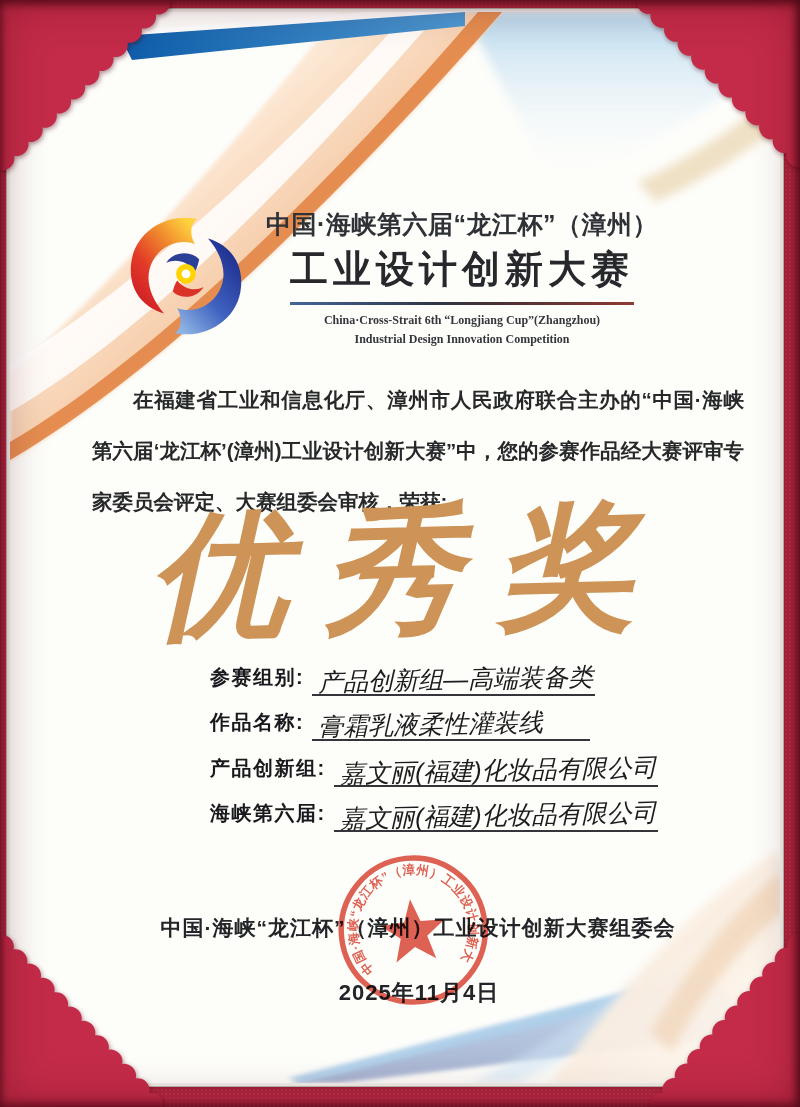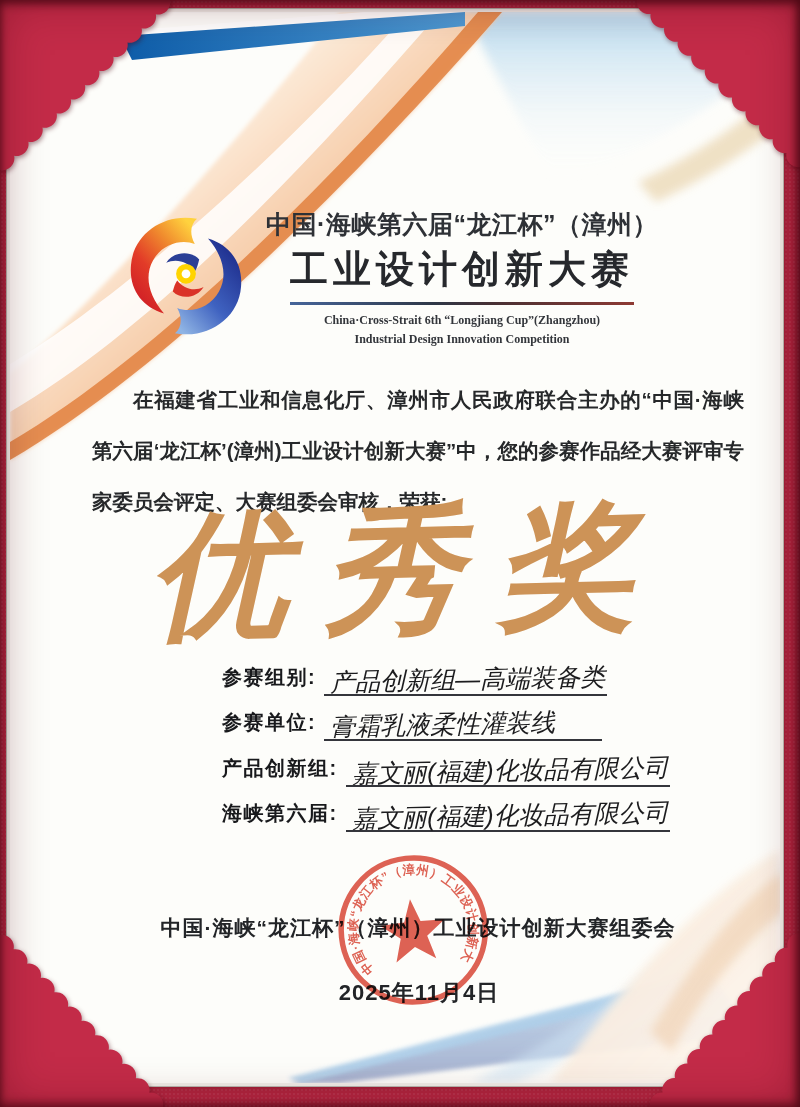--- a/index.html
+++ b/index.html
@@ -41,21 +41,21 @@
   }
 
   .award{
     position:absolute;left:0;top:468px;width:770px;height:195px;z-index:2;
     text-align:center;line-height:180px;padding-left:30px;box-sizing:border-box;
     font-family:"DejaVu Serif","Liberation Serif",serif;font-style:italic;font-weight:700;
     font-size:138px;letter-spacing:36px;color:var(--c-award-gold,#cd9357);
     transform:rotate(-1.5deg);white-space:nowrap;
   }
 
-  .fields{position:absolute;left:212px;top:638px;width:380px;z-index:2;}
+  .fields{position:absolute;left:200px;top:638px;width:380px;z-index:2;}
   .field-row{display:flex;align-items:flex-end;height:45.6px;}
   .field-label{flex:none;font-size:20px;font-weight:800;color:#18191c;letter-spacing:1.5px;padding-bottom:5px;white-space:nowrap;}
   .field-line{flex:1;margin-left:8px;border-bottom:2px solid #34353b;display:flex;align-items:flex-end;padding:0 2px 0 6px;}
   .field-value{display:inline-block;font-style:italic;font-size:25px;font-weight:500;color:#1c1c1e;white-space:nowrap;transform:rotate(-1.2deg) translateY(2px);}
 
   .issuer{position:absolute;left:0;top:902px;width:770px;z-index:2;text-align:center;transform:translateX(23px);
     font-size:21px;font-weight:800;color:#222427;letter-spacing:1px;white-space:nowrap;}
   .cert-date{position:absolute;left:0;top:966px;width:770px;z-index:3;text-align:center;transform:translateX(24px);
     font-size:22px;font-weight:800;color:#222427;letter-spacing:1px;}
 
@@ -165,21 +165,21 @@
     <div class="award">优秀奖</div>
 
     <div class="fields">
       <div class="field-row">
         <span class="field-label">参赛组别:</span>
         <span class="field-line">
           <span class="field-value">产品创新组—高端装备类</span>
         </span>
       </div>
       <div class="field-row">
-        <span class="field-label">参赛单位:</span>
+        <span class="field-label">作品名称:</span>
         <span class="field-line">
           <span class="field-value">膏霜乳液柔性灌装线</span>
         </span>
       </div>
       <div class="field-row">
         <span class="field-label">产品创新组:</span>
         <span class="field-line">
           <span class="field-value">嘉文丽(福建)化妆品有限公司</span>
         </span>
       </div>

